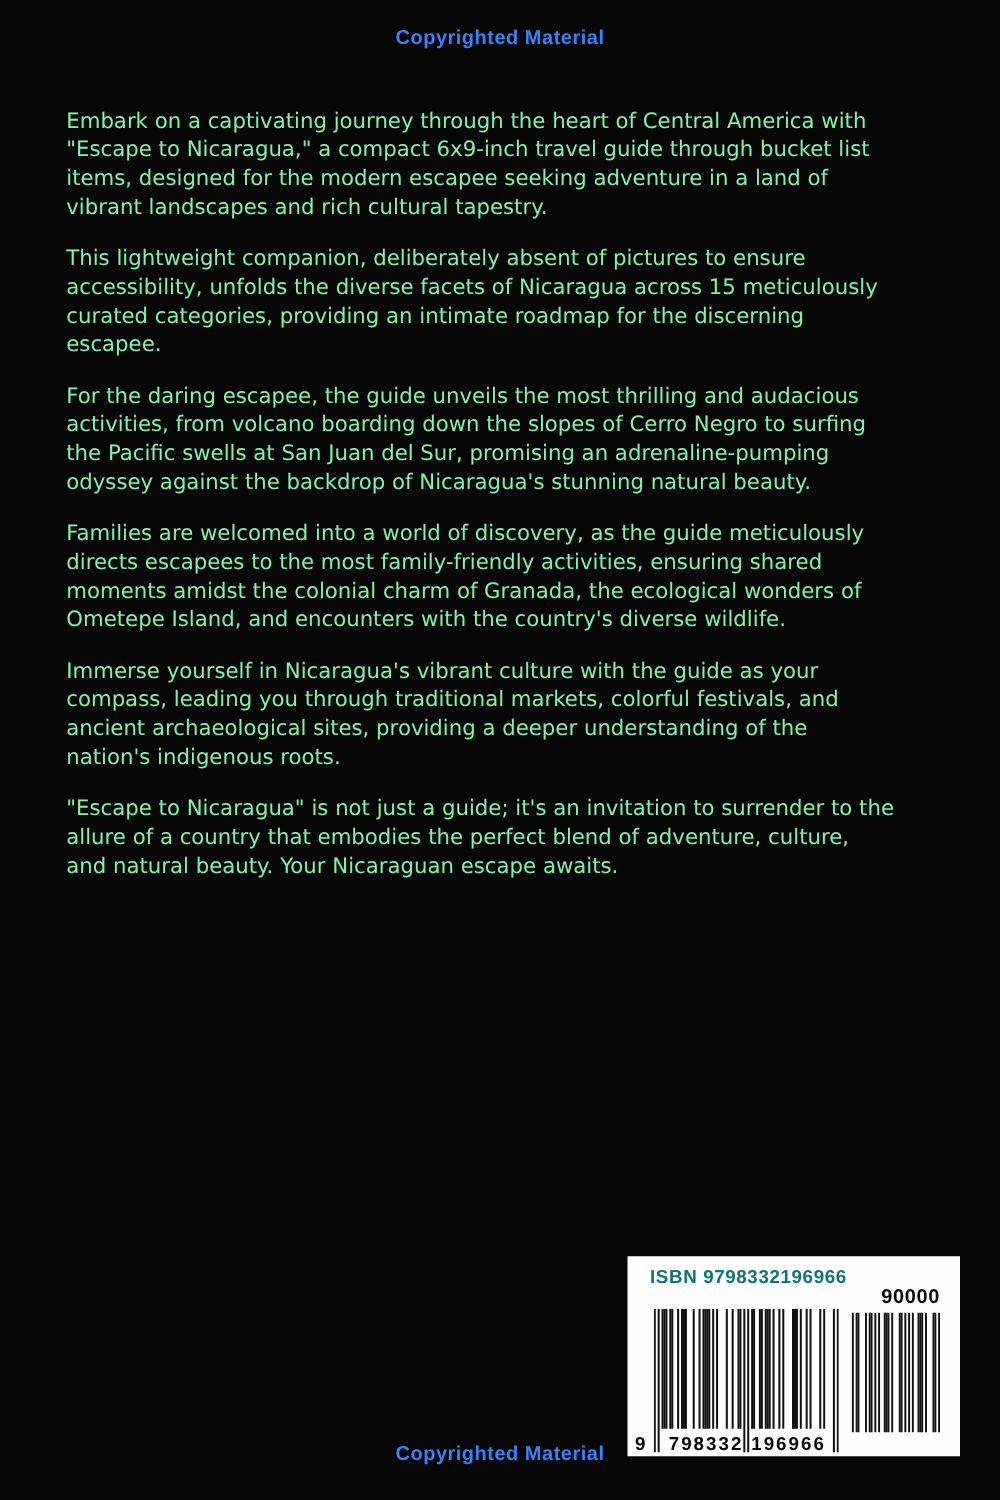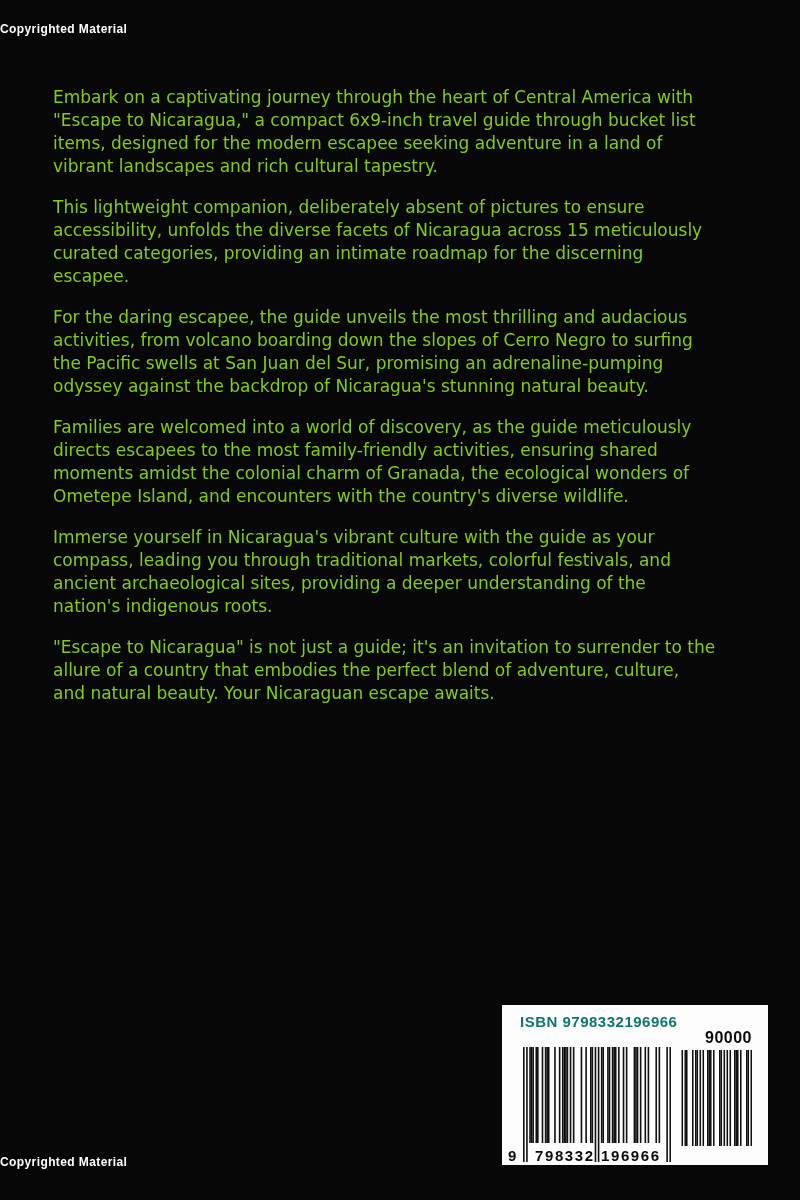--- a/index.html
+++ b/index.html
@@ -11,34 +11,34 @@
     overflow: hidden;
   }
   .page {
     position: absolute; inset: 0;
     width: 800px; height: 1200px;
     background: #070707;
   }
   .copyright {
     position: absolute;
     width: 100%;
-    text-align: left;
-    color: #ffffff;
+    text-align: center;
+    color: #3b82f6;
     font-family: "Liberation Sans", sans-serif;
     font-weight: bold;
-    font-size: 12px;
+    font-size: 16px;
     letter-spacing: 0.4px;
   }
   .copyright.top { top: 22px; }
   .copyright.bottom { top: 1155px; }
   .body-text {
     position: absolute;
     left: 53px; top: 86px;
     width: 745px;
-    color: #84cc16;
+    color: #86efac;
     font-family: "DejaVu Sans", sans-serif;
     font-size: 17px;
     line-height: 23px;
   }
   .para {
     white-space: pre;
     margin: 0 0 18px 0;
   }
   
   .barcode-box {

